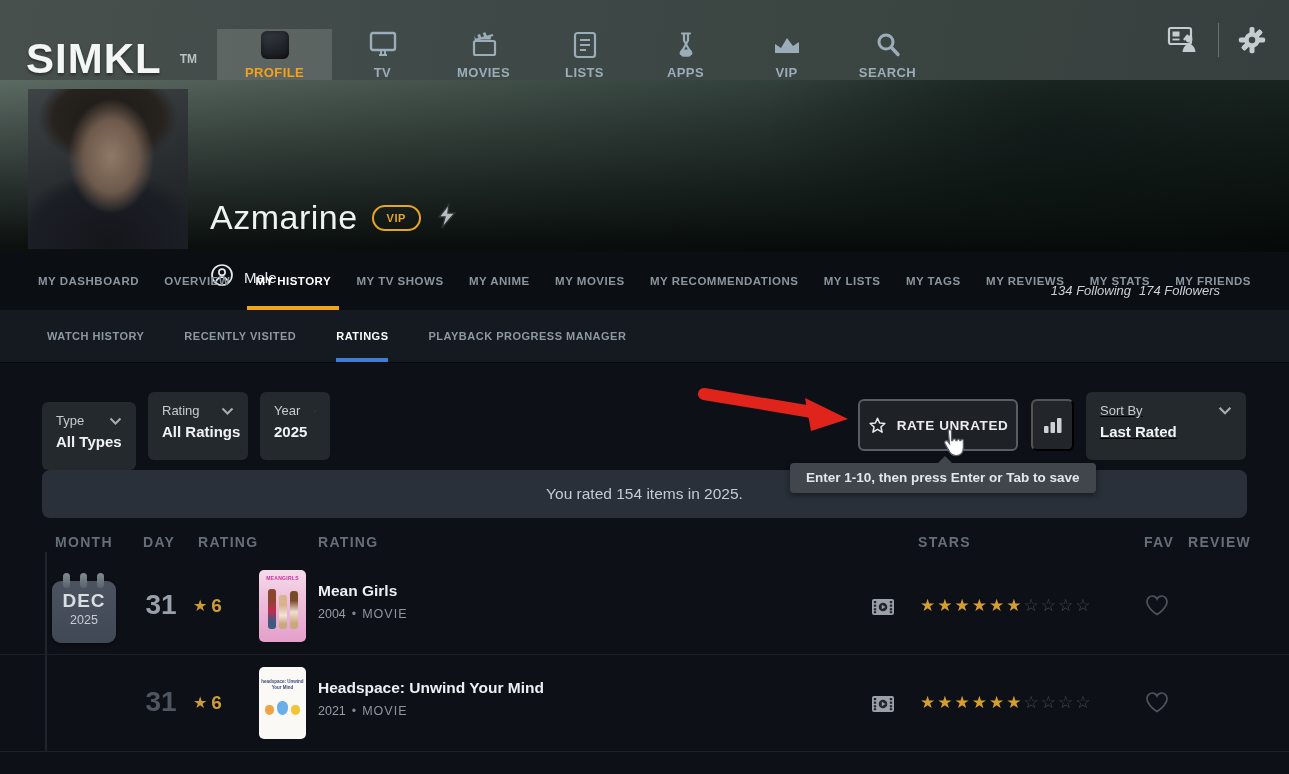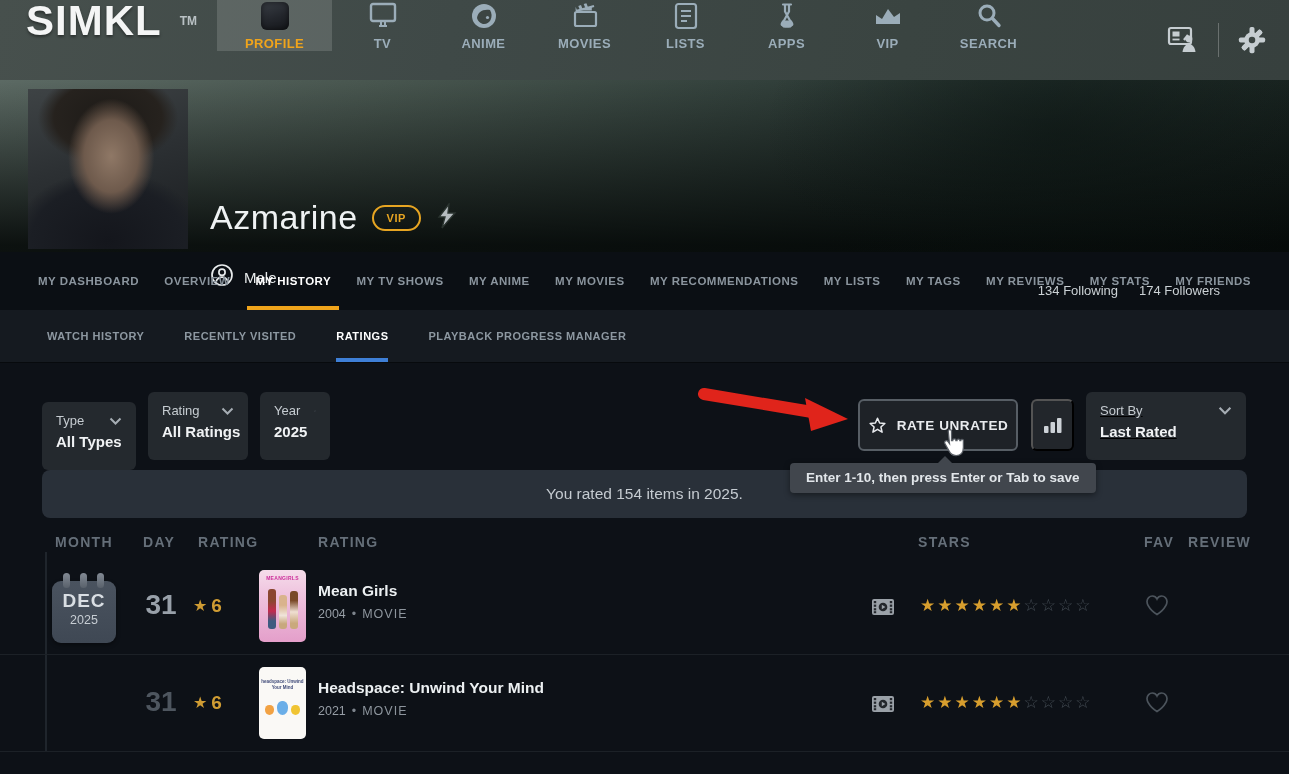--- a/index.html
+++ b/index.html
@@ -1,20 +1,20 @@
 <!DOCTYPE html>
 <html><head>
 <meta charset="utf-8">
 <style>
   html,body{margin:0;padding:0;background:#0d1117;}
   *{box-sizing:border-box;font-family:"Liberation Sans","DejaVu Sans",sans-serif;}
   .page{position:relative;width:1289px;height:774px;overflow:hidden;background:#0d1117;}
 
   
-  .topnav{position:relative;height:80px;background:linear-gradient(100deg,#47504d 0%,#3f4947 35%,#3a4441 70%,#37403e 100%);display:flex;align-items:flex-start;}
+  .topnav{position:relative;height:80px;background:linear-gradient(100deg,#47504d 0%,#3f4947 35%,#3a4441 70%,#37403e 100%);display:flex;align-items:flex-end;}
   .logo{width:217px;display:flex;align-items:center;padding-left:26px;cursor:pointer;}
   .logo-text{font-size:42px;font-weight:bold;color:#f4f5f5;letter-spacing:1px;text-shadow:0 2px 3px rgba(0,0,0,.4);line-height:1;}
   .logo-tm{font-size:12px;color:#b9c1c4;vertical-align:top;margin-left:18px;font-weight:bold;}
   .main-nav{display:flex;align-items:stretch;}
   .nav-item{width:101px;display:flex;flex-direction:column;align-items:center;justify-content:center;gap:6px;cursor:pointer;}
   .nav-item .nav-label{font-size:13px;font-weight:bold;color:#9badb9;letter-spacing:.4px;}
   .nav-item.active{width:115px;background:rgba(255,255,255,.14);}
   .nav-item.active .nav-label{color:#f0a41b;}
   .nav-icon{height:30px;display:flex;align-items:flex-end;justify-content:center;}
   .nav-avatar{width:28px;height:28px;border-radius:6px;background:linear-gradient(160deg,#3a3f46 0%,#23262c 55%,#15171b 100%);box-shadow:inset 0 0 6px rgba(0,0,0,.6);}
@@ -31,21 +31,21 @@
     radial-gradient(60px 80px at 52% 42%,#8f7866 0%,#6e5a4c 45%,rgba(0,0,0,0) 72%),
     radial-gradient(90px 60px at 50% 18%,#1d1a17 0%,#26221e 60%,rgba(0,0,0,0) 78%),
     radial-gradient(110px 80px at 50% 95%,#14161c 0%,#1b1e24 70%,rgba(0,0,0,0) 88%),
     linear-gradient(165deg,#3e4345 0%,#2c3033 45%,#1a1d20 100%);}
   .profile-info{position:absolute;left:210px;top:118px;}
   .name-row{display:flex;align-items:center;gap:14px;}
   .profile-name{margin:0;font-size:34px;font-weight:400;color:#eff2f3;letter-spacing:.5px;}
   .vip-badge{border:2px solid #e7a522;color:#e7a522;font-size:11px;font-weight:bold;padding:5px 13px;border-radius:15px;letter-spacing:.5px;cursor:pointer;}
   .gender-row{display:flex;align-items:center;gap:10px;margin-top:26px;}
   .gender-label{font-size:15px;color:#e8ebec;}
-  .follow-stats{position:absolute;right:69px;top:203px;display:flex;gap:21px;font-size:13px;color:#cbd1d5;}
+  .follow-stats{position:absolute;right:69px;top:203px;display:flex;gap:8px;font-size:13px;color:#cbd1d5;font-style:italic;}
   .follow-stats span{cursor:pointer;}
 
   
   .tabs{height:58px;background:#0b0f14;display:flex;align-items:stretch;justify-content:space-between;padding:0 36px;}
   .tab{display:flex;align-items:center;position:relative;font-size:11.5px;font-weight:bold;color:#8b959e;letter-spacing:.5px;cursor:pointer;padding:0 2px;}
   .tab.active{color:#ffffff;}
   .tab.active::after{content:"";position:absolute;left:-6px;right:-6px;bottom:0;height:4px;background:#f0a41b;}
 
   
   .subtabs{height:53px;background:#151a20;border-bottom:1px solid #070a0d;display:flex;align-items:stretch;gap:40px;padding:0 47px;}
@@ -139,30 +139,20 @@
           <svg width="30" height="28" viewBox="0 0 30 28">
               <rect x="3" y="2" width="24" height="17" rx="2" fill="none" stroke="#9badb9" stroke-width="2.4"></rect>
               <path d="M11 24h8M13 19v5M17 19v5" stroke="#9badb9" stroke-width="2" fill="none"></path>
             </svg>
         </span>
         <span class="nav-label">TV</span>
       </div>
       <div class="nav-item">
         <span class="nav-icon">
           <svg width="28" height="28" viewBox="0 0 28 28">
-              <circle cx="14" cy="14" r="12" fill="#9badb9"></circle>
-              <path d="M7 16c1-6 5-9 13-8 2 3 2 7 .5 10-1 2-3.5 4-6.5 4s-6-2.5-7-6z" fill="#3c4543"></path>
-              <circle cx="17.5" cy="15.5" r="1.6" fill="#9badb9"></circle>
-            </svg>
-        </span>
-        <span class="nav-label">ANIME</span>
-      </div>
-      <div class="nav-item">
-        <span class="nav-icon">
-          <svg width="28" height="28" viewBox="0 0 28 28">
               <path d="M4 2l2 5 3-1-2-5 3-1 2 5 3-1-2-5 3-1 2 5 4-1.3V6H4z" transform="translate(1,3) scale(0.9)" fill="#9badb9"></path>
               <rect x="4" y="10" width="21" height="14" rx="1.5" fill="none" stroke="#9badb9" stroke-width="2.2"></rect>
               <path d="M5 9l18-5" stroke="#9badb9" stroke-width="2.2"></path>
             </svg>
         </span>
         <span class="nav-label">MOVIES</span>
       </div>
       <div class="nav-item">
         <span class="nav-icon">
           <svg width="26" height="28" viewBox="0 0 26 28">

